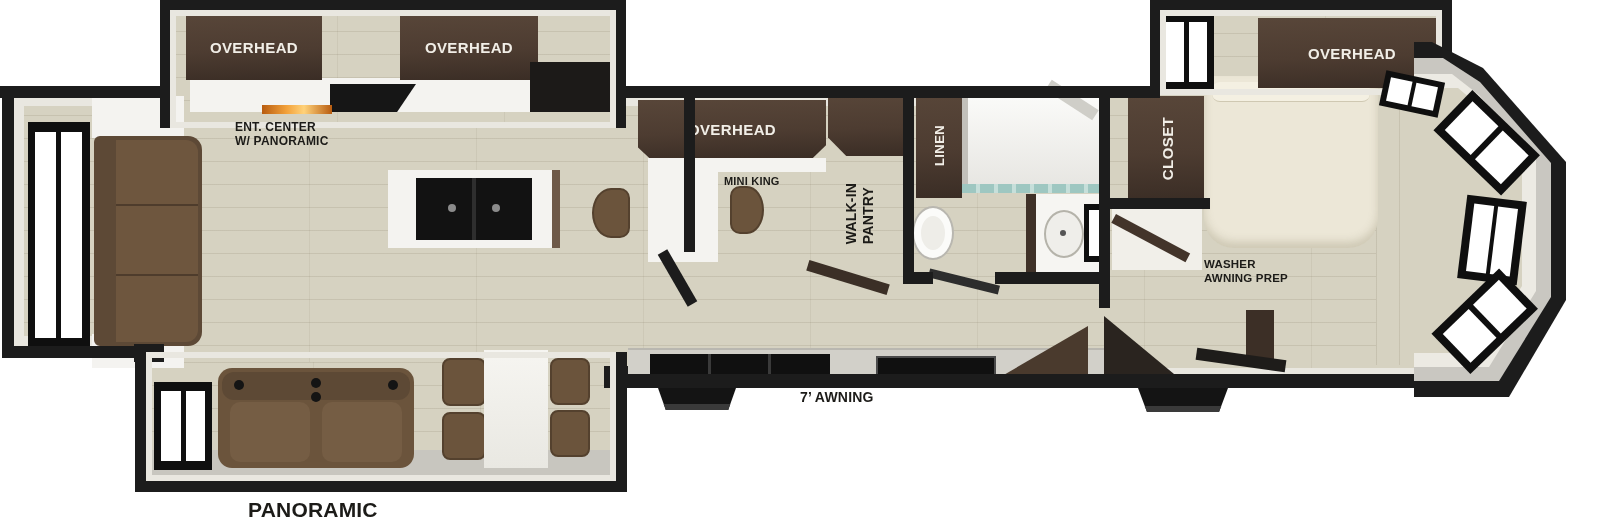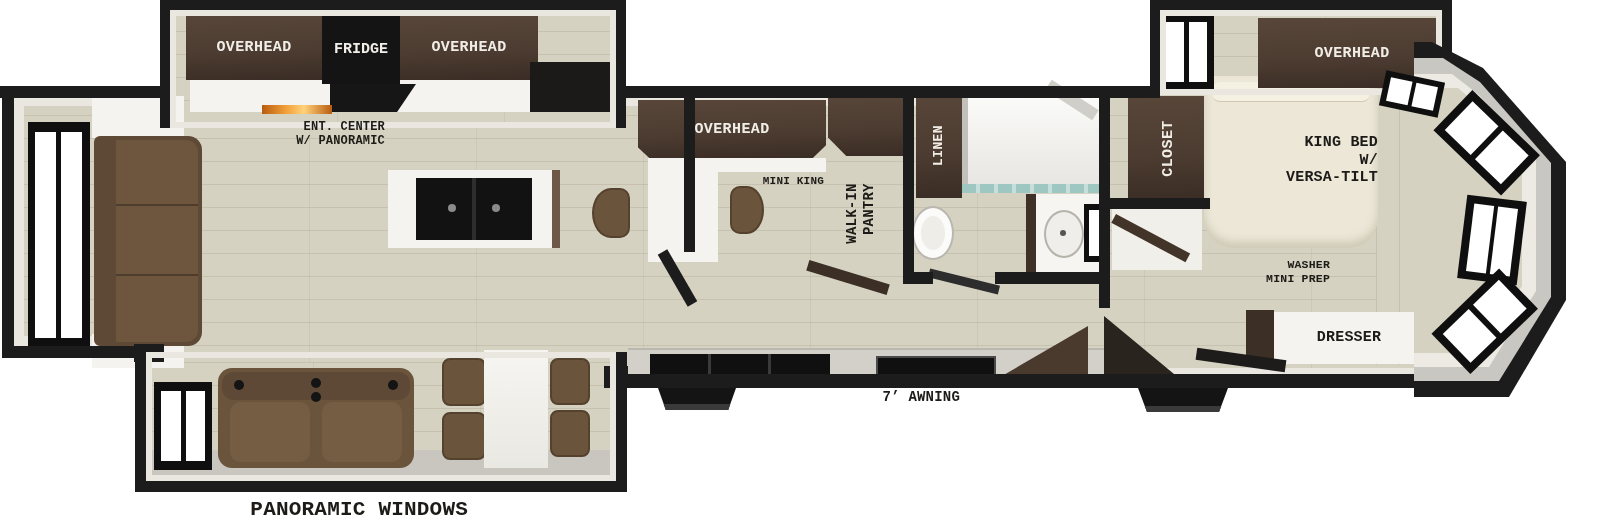--- a/index.html
+++ b/index.html
@@ -1,31 +1,31 @@
 <!DOCTYPE html>
 <html style="--wall: #1c1c1c; --floor: #d6d2c1; --cabinet: #4d3c31; --counter: #f4f3f0; --lining: #e9e7e0; --gray: #c8c6bf; --seat: #6b543c; --bed: #ece7d7; --glass: #9ec7c1; --fire: #e2892b;"><head>
 <meta charset="utf-8">
 <style>
   html,body{margin:0;padding:0;background:#fff}
   #stage{position:relative;width:1600px;height:524px;background:#fff;
-         font-family:Liberation Mono, monospace;overflow:hidden}
+         font-family:Liberation Sans, sans-serif;overflow:hidden}
   .a{position:absolute;box-sizing:border-box}
   .wall{background:var(--wall,#1c1c1c)}
   .lin{background:var(--lining,#e9e7e0)}
   .floor{background-color:var(--floor,#d6d2c1);
     background-image:repeating-linear-gradient(180deg,rgba(96,84,58,.13) 0 1px,transparent 1px 23px),
                      repeating-linear-gradient(90deg,rgba(96,84,58,.08) 0 1px,transparent 1px 167px)}
   .floorv{background-color:var(--floor,#d6d2c1);
     background-image:repeating-linear-gradient(90deg,rgba(96,84,58,.13) 0 1px,transparent 1px 23px)}
   .grayf{background:var(--gray,#c8c6bf)}
   .cab{background:linear-gradient(178deg,#584639 0%,var(--cabinet,#4d3c31) 55%,#3a2d25 100%);
        color:#f1eee7;display:flex;align-items:center;justify-content:center;
        font-weight:bold;letter-spacing:.4px}
   .white{background:var(--counter,#f4f3f0)}
-  .lbl{font-weight:bold;color:#1c1b18;text-align:right;line-height:1.18;letter-spacing:.2px}
+  .lbl{font-weight:bold;color:#1c1b18;text-align:left;line-height:1.18;letter-spacing:.2px}
   .win{background:#0f0f0f}
   .pane{position:absolute;background:#fff}
   .seat{background:var(--seat,#6b543c)}
   .slide{border:10px solid var(--wall,#1c1c1c);box-shadow:inset 0 0 0 6px var(--lining,#e9e7e0)}
   .flex{display:flex;align-items:center;justify-content:center}
   .vtxt{transform:rotate(-90deg);white-space:nowrap}
   .z1{z-index:1}.z2{z-index:2}.z3{z-index:3}.z4{z-index:4}.z5{z-index:5}.z6{z-index:6}.z7{z-index:7}
 </style>
 </head>
 <body>
@@ -53,23 +53,20 @@
   <div class="a white z3" style="left:92px;top:96px;width:92px;height:42px"></div>
   <div class="a white z3" style="left:92px;top:334px;width:92px;height:34px"></div>
   <div class="a z3" style="left:94px;top:136px;width:108px;height:210px;background:#5d4936;border-radius:6px 14px 14px 6px">
     <div class="a" style="left:22px;top:4px;width:82px;height:202px;background:#6e563e;border-radius:0 12px 12px 0;
          background-image:linear-gradient(180deg,transparent 64px,#4e3c2c 64px 66px,transparent 66px 134px,#4e3c2c 134px 136px,transparent 136px)"></div>
   </div>
 
   <div class="a cab z3" style="left:186px;top:14px;width:136px;height:66px;font-size:15px">
     <span>OVERHEAD</span>
   </div>
-  <div class="a flex z3" style="left:322px;top:14px;width:78px;height:70px;background:#141414;color:#f2efe9;font-weight:bold;font-size:15px">
-    <span>FRIDGE</span>
-  </div>
   <div class="a z3" style="left:330px;top:84px;width:86px;height:28px;background:#161616;clip-path:polygon(0 0,100% 0,78% 100%,0 100%)"></div>
   <div class="a cab z3" style="left:400px;top:14px;width:138px;height:66px;font-size:15px">
     <span>OVERHEAD</span>
   </div>
   <div class="a white z2" style="left:190px;top:78px;width:340px;height:34px"></div>
   <div class="a z3" style="left:530px;top:62px;width:84px;height:50px;background:#1c1a18"></div>
   <div class="a z4" style="left:262px;top:105px;width:70px;height:9px;background:linear-gradient(90deg,#b85c10,#f2a13a 35%,#ffd27a 60%,#b85c10)"></div>
   <div class="a lbl z7" style="left:235px;top:120px;width:150px;font-size:12px">
     <div>ENT. CENTER</div>
     <div>W/ PANORAMIC</div>
@@ -122,41 +119,33 @@
   <div class="a z4" style="left:928px;top:277px;width:72px;height:9px;background:#2d2d2d;transform:rotate(14deg)"></div>
 
   <div class="a cab flex z3" style="left:1128px;top:96px;width:80px;height:104px;font-size:15px">
     <span class="vtxt">CLOSET</span>
   </div>
   <div class="a z3" style="left:1112px;top:208px;width:90px;height:62px;background:#f1efe9">
     <div class="a" style="left:4px;top:6px;width:84px;height:10px;background:#43342a;transform:rotate(28deg);transform-origin:left top"></div>
   </div>
   <div class="a lbl z7" style="left:1204px;top:258px;width:126px;font-size:11.5px">
     <div>WASHER</div>
-    <div>MINI PREP</div>
+    <div>AWNING PREP</div>
   </div>
   <div class="a z3" style="left:1204px;top:76px;width:174px;height:172px;background:var(--bed,#ece7d7);border-radius:0 0 30px 30px;box-shadow:inset 0 -6px 8px rgba(120,110,80,.25)">
     <div class="a" style="left:8px;top:6px;width:158px;height:20px;background:#f4f0e2;border-radius:8px;border-bottom:1px solid #cfc8b2"></div>
-  </div>
-  <div class="a lbl z7" style="left:1204px;top:134px;width:174px;font-size:15px">
-    <div>KING BED</div>
-    <div>W/</div>
-    <div>VERSA-TILT</div>
   </div>
   <div class="a cab z4" style="left:1258px;top:18px;width:188px;height:70px;font-size:15px">
     <span>OVERHEAD</span>
   </div>
   <div class="a win z3" style="left:1158px;top:14px;width:56px;height:76px">
     <div class="pane" style="left:7px;top:8px;width:19px;height:60px"></div>
     <div class="pane" style="left:31px;top:8px;width:18px;height:60px"></div>
   </div>
   <div class="a z3" style="left:1246px;top:310px;width:28px;height:54px;background:#3c2f26"></div>
-  <div class="a white flex z3" style="left:1274px;top:312px;width:150px;height:52px">
-    <span class="lbl" style="font-size:15px">DRESSER</span>
-  </div>
   <div class="a z4" style="left:1104px;top:316px;width:70px;height:58px;background:#2a241f;clip-path:polygon(0 0,100% 100%,0 100%)"></div>
   <div class="a z4" style="left:1196px;top:354px;width:90px;height:12px;background:#1e1c1a;transform:rotate(8deg)"></div>
 
   <div class="a z2" style="left:628px;top:348px;width:480px;height:30px;background:#d2d0c9;border-top:2px solid #b9b7b0">
     <div class="a" style="left:22px;top:4px;width:180px;height:22px;background:#101010;
          background-image:linear-gradient(90deg,transparent 58px,#3a3a3a 58px 61px,transparent 61px 118px,#3a3a3a 118px 121px,transparent 121px)"></div>
     <div class="a" style="left:248px;top:6px;width:120px;height:20px;background:#101010;box-shadow:inset 0 0 0 2px #4a4a4a"></div>
   </div>
   <div class="a z3" style="left:1002px;top:326px;width:86px;height:50px;background:#4a3a2d;clip-path:polygon(100% 0,100% 100%,0 100%)"></div>
 

